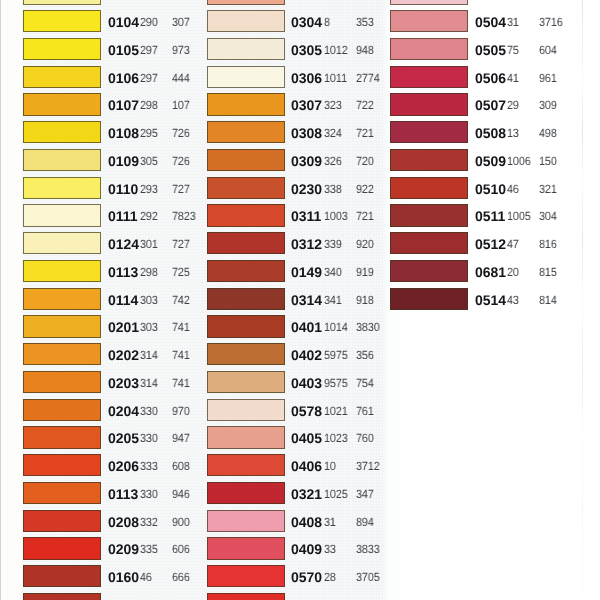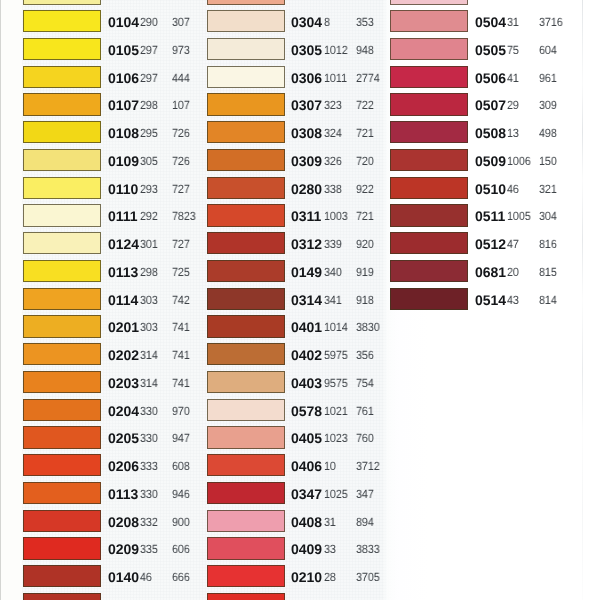--- a/index.html
+++ b/index.html
@@ -163,21 +163,21 @@
           <div class="vb">900</div>
         </div>
         <div class="row" style="top: 537.35px;">
           <div class="sw" style="top: 0px; background: rgb(223, 42, 32);"></div>
           <div class="code">0209</div>
           <div class="va">335</div>
           <div class="vb">606</div>
         </div>
         <div class="row" style="top: 565.1px;">
           <div class="sw" style="top: 0px; background: rgb(175, 51, 38);"></div>
-          <div class="code">0140</div>
+          <div class="code">0160</div>
           <div class="va">46</div>
           <div class="vb">666</div>
         </div>
         <div class="sw" style="top: 592.85px; background: rgb(178, 51, 37);"></div>
       </div>
       <div class="col" style="left: 206.6px;">
         <div class="sw" style="top: -17.65px; background: rgb(237, 169, 141);"></div>
         <div class="row" style="top: 10.1px;">
           <div class="sw" style="top: 0px; background: rgb(242, 222, 202);"></div>
           <div class="code">0304</div>
@@ -209,21 +209,21 @@
           <div class="vb">721</div>
         </div>
         <div class="row" style="top: 148.85px;">
           <div class="sw" style="top: 0px; background: rgb(210, 110, 38);"></div>
           <div class="code">0309</div>
           <div class="va">326</div>
           <div class="vb">720</div>
         </div>
         <div class="row" style="top: 176.6px;">
           <div class="sw" style="top: 0px; background: rgb(200, 80, 44);"></div>
-          <div class="code">0280</div>
+          <div class="code">0230</div>
           <div class="va">338</div>
           <div class="vb">922</div>
         </div>
         <div class="row" style="top: 204.35px;">
           <div class="sw" style="top: 0px; background: rgb(213, 72, 42);"></div>
           <div class="code">0311</div>
           <div class="va">1003</div>
           <div class="vb">721</div>
         </div>
         <div class="row" style="top: 232.1px;">
@@ -275,39 +275,39 @@
           <div class="vb">760</div>
         </div>
         <div class="row" style="top: 454.1px;">
           <div class="sw" style="top: 0px; background: rgb(220, 73, 52);"></div>
           <div class="code">0406</div>
           <div class="va">10</div>
           <div class="vb">3712</div>
         </div>
         <div class="row" style="top: 481.85px;">
           <div class="sw" style="top: 0px; background: rgb(192, 39, 48);"></div>
-          <div class="code">0347</div>
+          <div class="code">0321</div>
           <div class="va">1025</div>
           <div class="vb">347</div>
         </div>
         <div class="row" style="top: 509.6px;">
           <div class="sw" style="top: 0px; background: rgb(238, 158, 174);"></div>
           <div class="code">0408</div>
           <div class="va">31</div>
           <div class="vb">894</div>
         </div>
         <div class="row" style="top: 537.35px;">
           <div class="sw" style="top: 0px; background: rgb(224, 79, 93);"></div>
           <div class="code">0409</div>
           <div class="va">33</div>
           <div class="vb">3833</div>
         </div>
         <div class="row" style="top: 565.1px;">
           <div class="sw" style="top: 0px; background: rgb(230, 50, 50);"></div>
-          <div class="code">0210</div>
+          <div class="code">0570</div>
           <div class="va">28</div>
           <div class="vb">3705</div>
         </div>
         <div class="sw" style="top: 592.85px; background: rgb(224, 46, 38);"></div>
       </div>
       <div class="col" style="left: 390.1px;">
         <div class="sw" style="top: -17.65px; background: rgb(242, 196, 204);"></div>
         <div class="row" style="top: 10.1px;">
           <div class="sw" style="top: 0px; background: rgb(224, 140, 144);"></div>
           <div class="code">0504</div>

